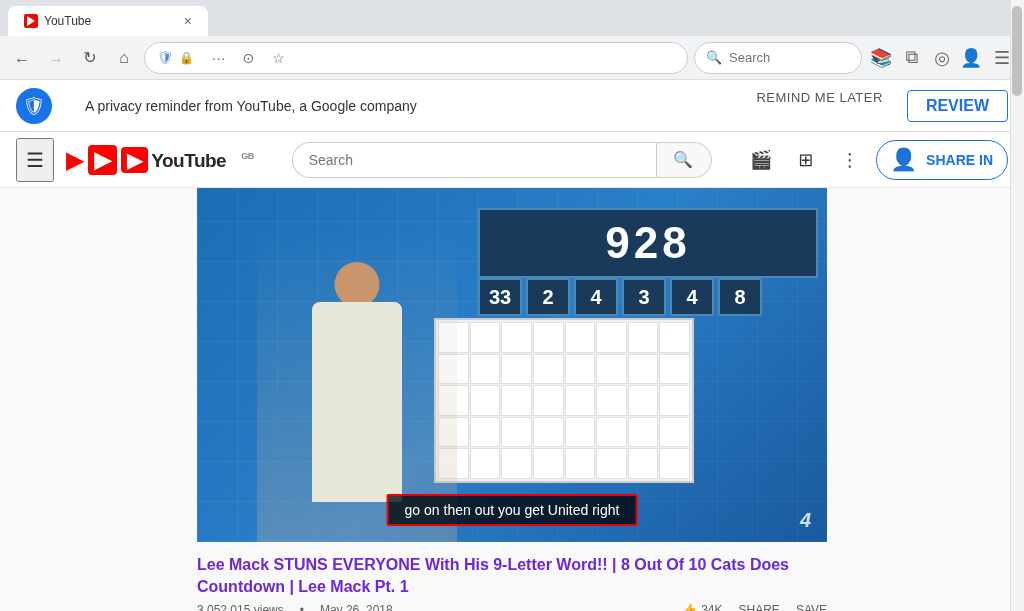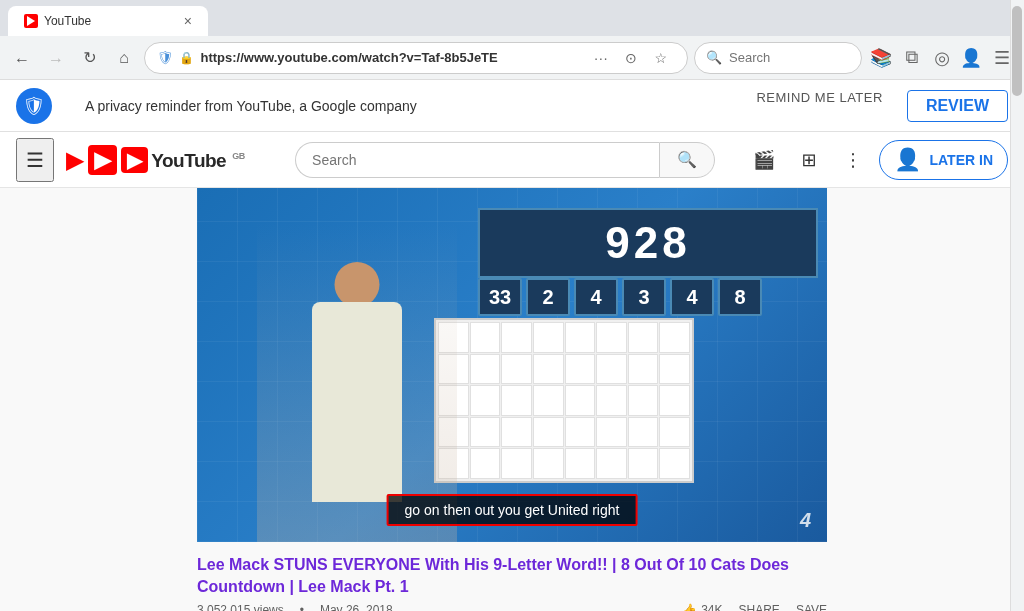--- a/index.html
+++ b/index.html
@@ -111,23 +111,20 @@
 
   <div class="nav-bar">
     <button class="nav-btn">←</button>
     <button class="nav-btn disabled">→</button>
     <button class="nav-btn">↻</button>
     <button class="nav-btn">⌂</button>
 
     <div class="address-bar-container">
       <span class="security-icon">🛡</span>
       <span class="security-icon" style="font-size:12px;">🔒</span>
-      <span class="address-url">
-        <span>https://www.</span><span style="font-weight:bold;">youtube.com</span><span>/watch?v=Taf-8b5JeTE</span>
-      </span>
       <div class="nav-icons">
         <button class="nav-icon-btn">···</button>
         <button class="nav-icon-btn">⊙</button>
         <button class="nav-icon-btn">☆</button>
       </div>
     </div>
 
     <div class="browser-search-box">
       <span class="browser-search-icon">🔍</span>
       <input class="browser-search-input" type="text" placeholder="Search" style="">
@@ -154,35 +151,35 @@
   </div>
 
   <div class="youtube-app">
 
     <div class="yt-header">
       <button class="hamburger">☰</button>
 
       <div class="yt-logo">
         <span class="yt-logo-icon">▶</span>
         <span style="background:#ff0000; color:#fff; font-size:22px; font-weight:900; padding:2px 6px; border-radius:4px; margin-right:4px;">▶</span>
-        <span class="yt-logo-text" style="font-size:19px; color:#282828;"><span style="background:#ff0000;color:#fff;font-size:20px;font-weight:900;padding:1px 6px;border-radius:4px;margin-right:3px;display:inline-flex;align-items:center;">▶</span><span style="font-size:19px;font-weight:700;color:#282828;">YouTube</span><sup style="font-size:9px;color:#888;margin-left:6px;">GB</sup></span>
+        <span class="yt-logo-text" style="font-size:19px; color:#282828;"><span style="background:#ff0000;color:#fff;font-size:20px;font-weight:900;padding:1px 6px;border-radius:4px;margin-right:3px;display:inline-flex;align-items:center;">▶</span><span style="font-size:19px;font-weight:700;color:#282828;">YouTube</span><sup style="font-size:9px;color:#888;margin-left:15px;">GB</sup></span>
       </div>
 
       <div class="yt-search-bar">
         <input class="yt-search-input" type="text" placeholder="Search" style="">
         <button class="yt-search-btn">🔍</button>
       </div>
 
       <div class="yt-header-right">
         <button class="yt-icon-btn">🎬</button>
         <button class="yt-icon-btn">⊞</button>
         <button class="yt-icon-btn">⋮</button>
         <div class="yt-sign-in">
           <span class="yt-sign-in-icon">👤</span>
-          <span>LATER IN</span>
+          <span>SHARE IN</span>
         </div>
       </div>
     </div>
 
     <div class="video-container">
       <div class="video-thumb">
         <div class="countdown-bg">
           <div class="blue-tiles"></div>
 
           <div class="countdown-board">

